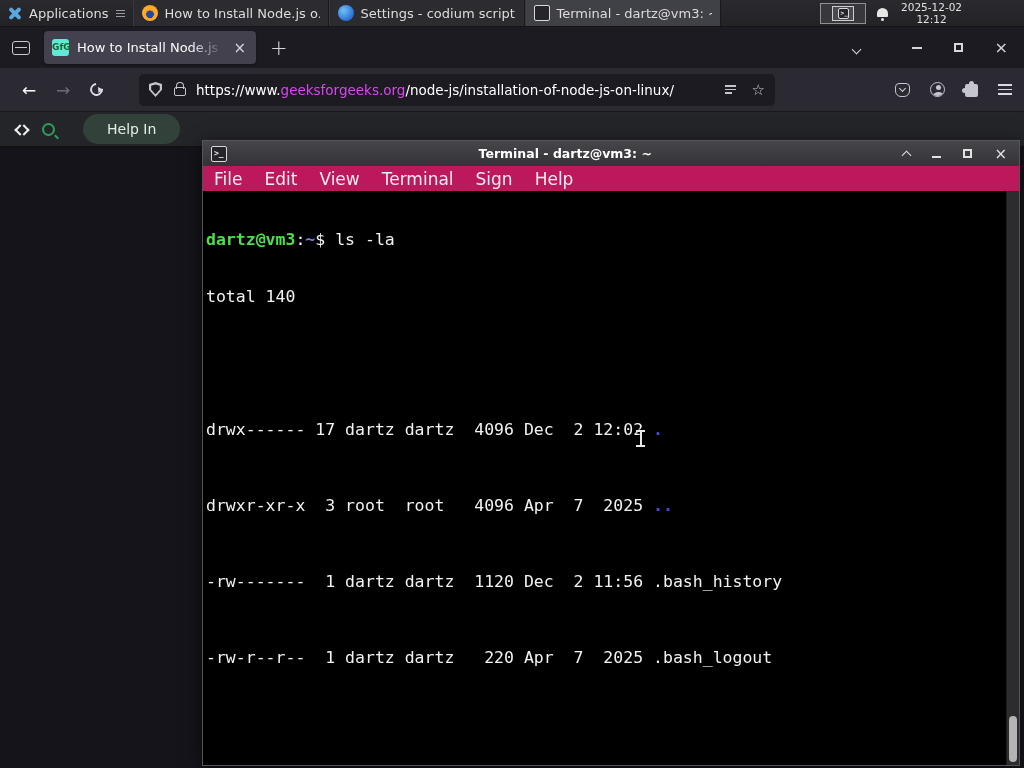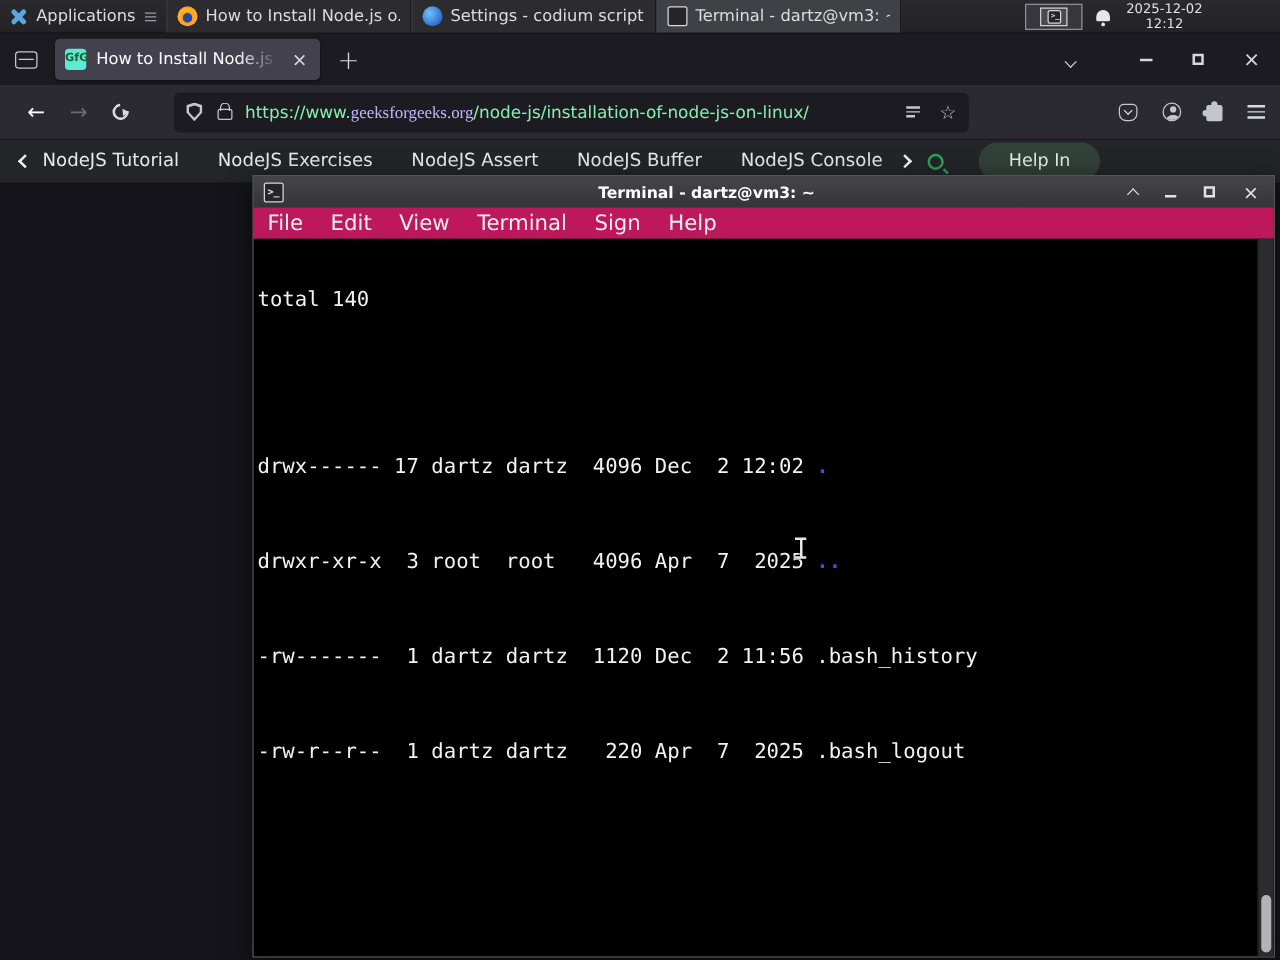--- a/index.html
+++ b/index.html
@@ -78,22 +78,22 @@
   .urlbar { display:flex; align-items:center; width:636px; height:32px; margin-left:26px;
     background:#1c1b22; border-radius:5px; padding:0 10px; }
   .shield { width:13px; height:15px; background:#c5c5cf; margin-right:10px;
     clip-path:polygon(50% 0,100% 14%,100% 52%,50% 100%,0 52%,0 14%); position:relative; }
   .shield::after { content:""; position:absolute; left:2.2px; top:2.4px; width:8.6px; height:10px; background:#1c1b22;
     clip-path:polygon(50% 0,100% 14%,100% 52%,50% 100%,0 52%,0 14%); }
   .lock { position:relative; width:12px; height:9px; border:1.6px solid #c5c5cf; border-radius:2px; margin:4px 10px 0 2px; }
   .lock::before { content:""; position:absolute; left:1.2px; top:-6px; width:6px; height:6px;
     border:1.6px solid #c5c5cf; border-bottom:none; border-radius:4px 4px 0 0; }
   .url { font-size:13.5px; white-space:nowrap; overflow:hidden; }
-  .url .dim { color:#86efac; }
-  .url .host { color:#c4b5fd;font-family:Liberation Serif, serif; }
+  .url .dim { color:#ffffff; }
+  .url .host { color:#d946ef; }
   .url-right { margin-left:auto; display:flex; align-items:center; gap:16px; }
   .reader { display:flex; flex-direction:column; gap:2px; width:11px; }
   .reader i { height:1.7px; background:#c5c5cf; }
   .reader i:nth-child(1){ width:11px; } .reader i:nth-child(2){ width:11px; } .reader i:nth-child(3){ width:7px; }
   .star { font-size:15px; color:#c5c5cf; }
   .tb-right { margin-left:auto; display:flex; align-items:center; gap:20px; }
   .pocket { position:relative; width:15px; height:14px; border:1.6px solid #c5c5cf; border-radius:4px 4px 6px 6px;
     display:flex; align-items:center; justify-content:center; }
   .pocket .chev { width:5px; height:5px; margin-top:-2px; }
   .account { position:relative; width:15px; height:15px; border:1.6px solid #c5c5cf; border-radius:50%; overflow:hidden; }
@@ -240,28 +240,20 @@
       <span class="hamburger">
           <i></i>
           <i></i>
           <i></i>
         </span>
     </span>
   </div>
 
   <div class="siteheader">
     <span class="sh-chev"><span class="chev left"></span></span>
-    <div class="sitenav">
-
-    <span class="sitenav-item">NodeJS Tutorial</span>
-        <span class="sitenav-item">NodeJS Exercises</span>
-        <span class="sitenav-item">NodeJS Assert</span>
-        <span class="sitenav-item">NodeJS Buffer</span>
-        <span class="sitenav-item">NodeJS Console</span>
-      </div>
     <span class="sh-next"><span class="chev right"></span></span>
     <span class="sh-search"></span>
     <span class="signin">Help In</span>
   </div>
 
   <div class="pagecontent"></div>
 
   <div class="terminal">
     <div class="t-titlebar">
       <span class="ic-term">&gt;_</span>
@@ -276,20 +268,21 @@
     <div class="t-menubar">
 
     <span class="t-menu-item">File</span>
         <span class="t-menu-item">Edit</span>
         <span class="t-menu-item">View</span>
         <span class="t-menu-item">Terminal</span>
         <span class="t-menu-item">Sign</span>
         <span class="t-menu-item">Help</span>
       </div>
     <div class="t-content">
+      <div class="t-line"><span class="p-user">dartz@vm3</span><span>:</span><span class="p-path">~</span><span>$ ls -la</span></div>
       <div class="t-line">total 140</div>
       <div>
         
       
           <div class="t-line t-row"><span>drwx------ 17 dartz dartz  4096 Dec  2 12:02 </span><span class="dir">.</span></div>
         
           <div class="t-line t-row"><span>drwxr-xr-x  3 root  root   4096 Apr  7  2025 </span><span class="dir">..</span></div>
         
           <div class="t-line t-row"><span>-rw-------  1 dartz dartz  1120 Dec  2 11:56 </span><span class="file">.bash_history</span></div>
         

